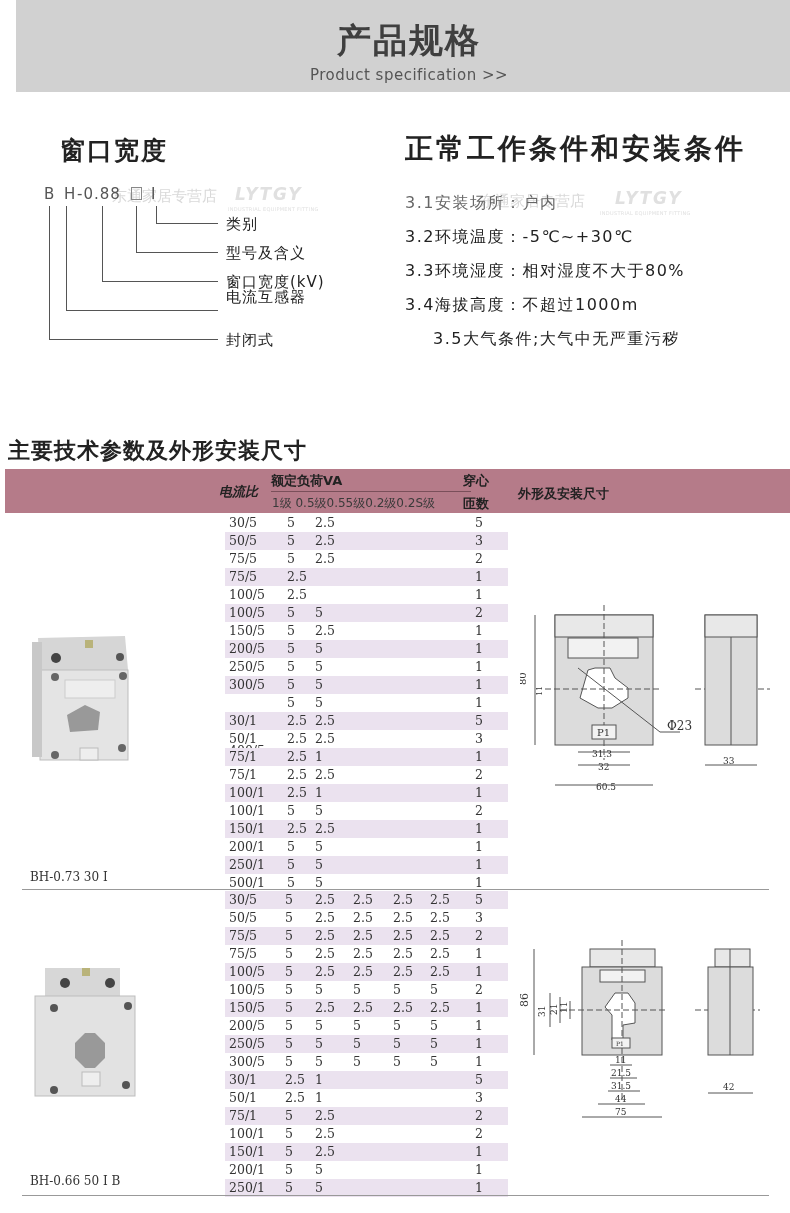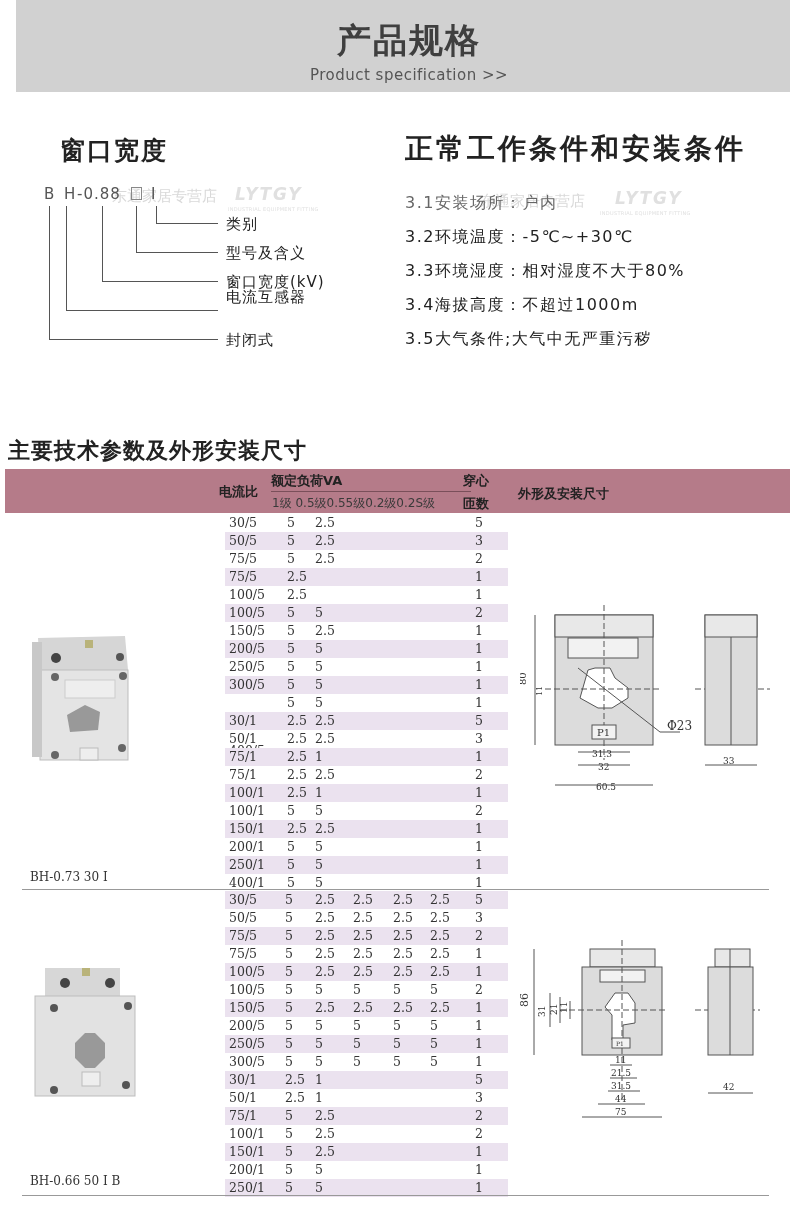--- a/index.html
+++ b/index.html
@@ -67,25 +67,25 @@
 <div class="legend-label" style="top:331px;">封闭式</div>
 
 <div class="cond-title">正常工作条件和安装条件</div>
 <div class="wm" style="left:480px;top:192px;">东通家居专营店</div>
 <div class="wm-logo" style="left:615px;top:188px;">LYTGY</div>
 <div class="wm-sub" style="left:600px;top:210px;">INDUSTRIAL EQUIPMENT FITTING</div>
 <div class="cond-item faded" style="top:193px;">3.1安装场所：户内</div>
 <div class="cond-item" style="top:227px;">3.2环境温度：-5℃~+30℃</div>
 <div class="cond-item" style="top:261px;">3.3环境湿度：相对湿度不大于80%</div>
 <div class="cond-item" style="top:295px;">3.4海拔高度：不超过1000m</div>
-<div class="cond-item" style="top:329px;">3.5大气条件;大气中无严重污秽</div>
+<div class="cond-item" style="top:329px;margin-left:28px;">3.5大气条件;大气中无严重污秽</div>
 
 <div class="sec-title">主要技术参数及外形安装尺寸</div>
 <div class="thead">
-  <div class="h" style="left:214px;top:14px;">电流比</div>
+  <div class="h" style="left:214px;top:14px;font-style:italic;">电流比</div>
   <div class="h" style="left:266px;top:3px;">额定负荷VA</div>
   <div style="position:absolute;left:266px;top:22px;width:200px;height:1px;background:#7a4f5a;"></div>
   <div class="sub" style="left:267px;top:26px;">1级 0.5级0.55级0.2级0.2S级</div>
   <div class="h" style="left:458px;top:3px;">穿心</div>
   <div class="h" style="left:458px;top:26px;">匝数</div>
   <div class="h" style="left:513px;top:16px;">外形及安装尺寸</div>
 </div>
 
 <div id="rows1">
     <div class="row" style="top: 514px;">
@@ -262,21 +262,21 @@
     <div class="row alt" style="top: 856px;">
       <span style="left: 4px;">250/1</span>
       <span style="left: 62px;">5</span>
       <span style="left: 90px;">5</span>
       <span style="left: 0px;"></span>
       <span style="left: 0px;"></span>
       <span style="left: 0px;"></span>
       <span style="left: 250px;">1</span>
     </div>
     <div class="row" style="top: 874px;">
-      <span style="left: 4px;">400/1</span>
+      <span style="left: 4px;">500/1</span>
       <span style="left: 62px;">5</span>
       <span style="left: 90px;">5</span>
       <span style="left: 0px;"></span>
       <span style="left: 0px;"></span>
       <span style="left: 0px;"></span>
       <span style="left: 250px;">1</span>
     </div>
   </div>
 <div class="divider" style="top:889px;"></div>
 <div id="rows2">

